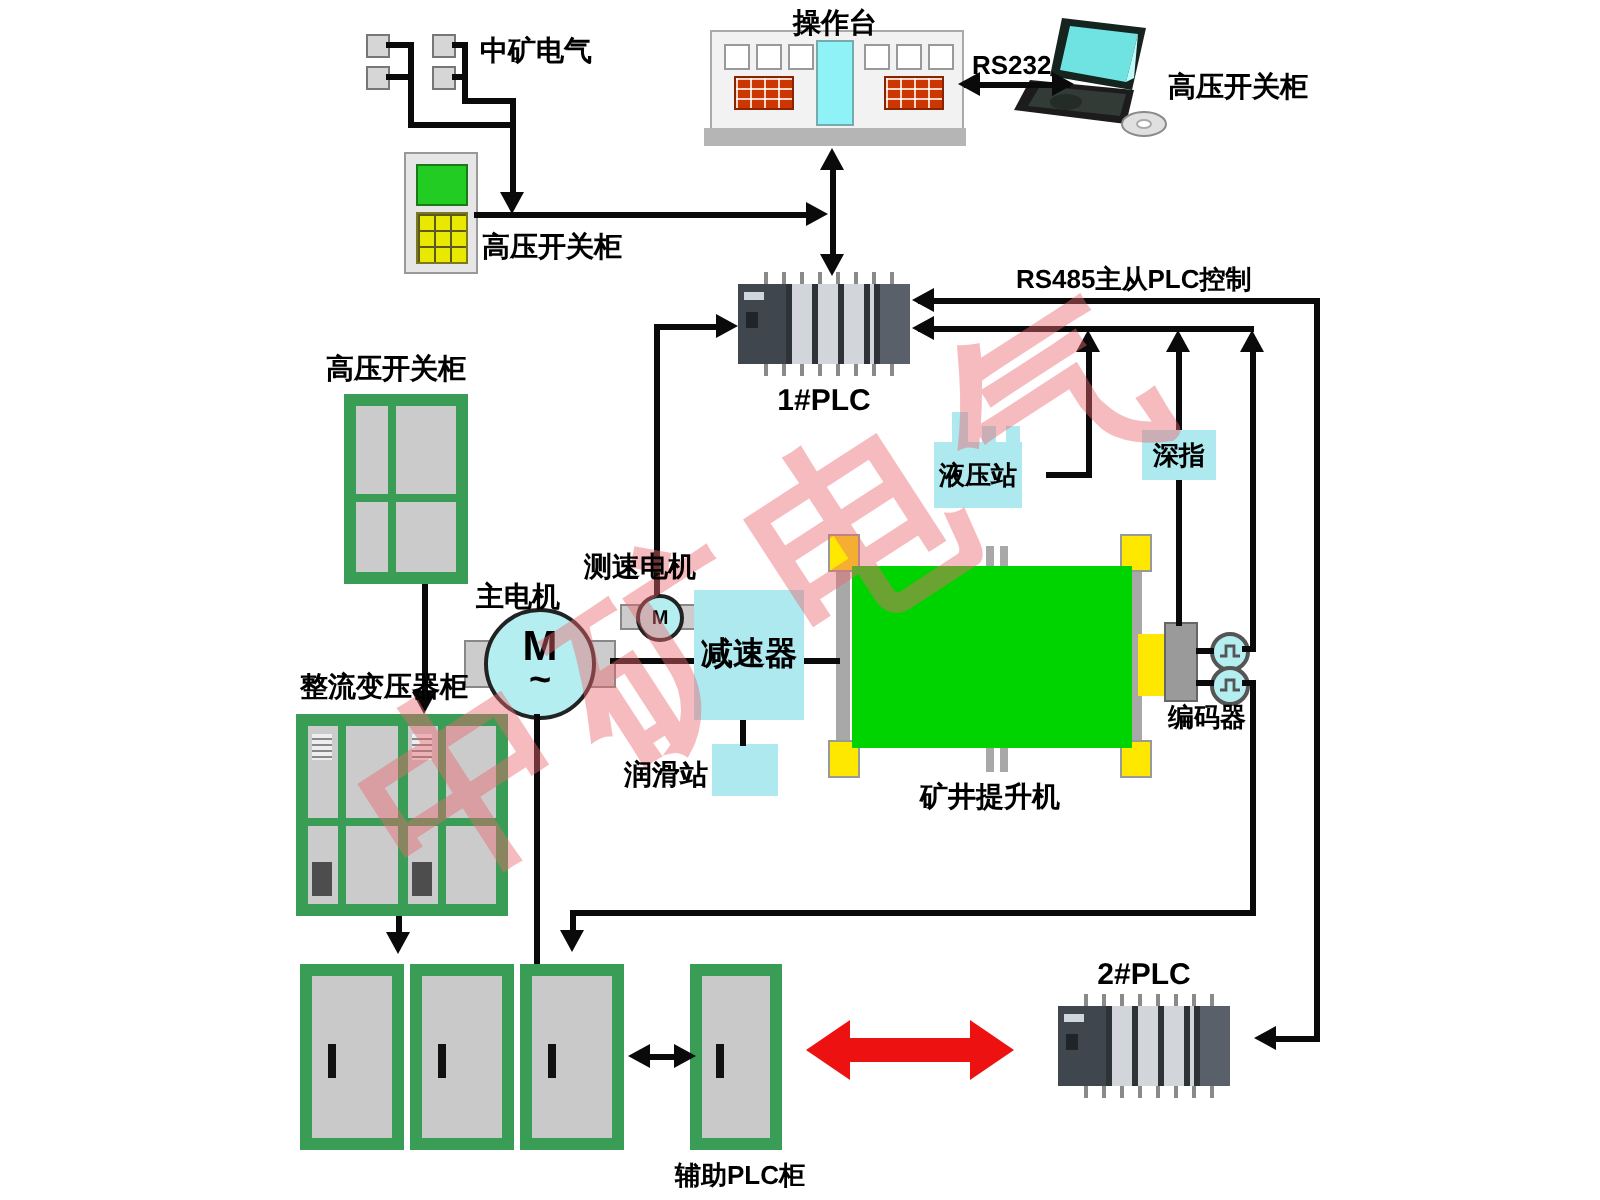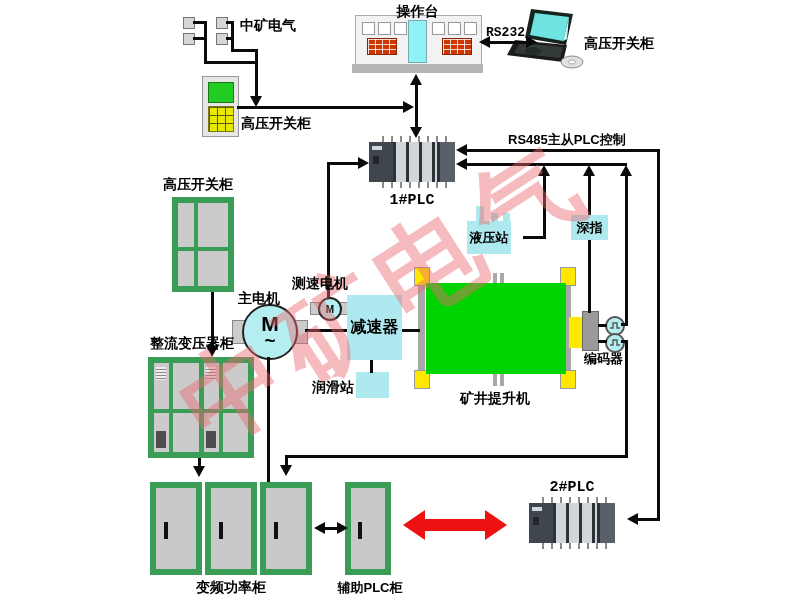--- a/index.html
+++ b/index.html
@@ -10,21 +10,21 @@
   .hl{position:absolute;height:3px;background:#0a0a0a;z-index:3;}
   .vl{position:absolute;width:3px;background:#0a0a0a;z-index:3;}
   
   .ah{position:absolute;width:0;height:0;z-index:3;}
   .ah-up{border-left:6px solid transparent;border-right:6px solid transparent;border-bottom:11px solid #0a0a0a;}
   .ah-down{border-left:6px solid transparent;border-right:6px solid transparent;border-top:11px solid #0a0a0a;}
   .ah-left{border-top:6px solid transparent;border-bottom:6px solid transparent;border-right:11px solid #0a0a0a;}
   .ah-right{border-top:6px solid transparent;border-bottom:6px solid transparent;border-left:11px solid #0a0a0a;}
   
   .lbl{position:absolute;font-weight:bold;font-size:14px;white-space:nowrap;z-index:6;}
-  .mono{font-family:Liberation Mono, monospace;}
+  .mono{font-family:Liberation Sans, sans-serif;}
   
   .cyan{background:#aee9ef;}
   .cyanbox{position:absolute;background:#aee9ef;z-index:2;display:flex;align-items:center;justify-content:center;font-weight:bold;font-size:13px;}
   
   .cab{position:absolute;background:#3a9d55;z-index:2;}
   .cab-inner{position:absolute;inset:6px;display:grid;gap:4px;}
   .panel{background:#cbcbcb;}
   .door{position:absolute;inset:6px;background:#c9c9c9;}
   .handle{position:absolute;width:4px;height:17px;background:#111;}
   
@@ -255,21 +255,20 @@
     <div class="handle" style="left:14px;top:40px;"></div>
   </div>
   <div class="cab" style="left:205px;top:482px;width:52px;height:93px;">
     <div class="door"></div>
     <div class="handle" style="left:14px;top:40px;"></div>
   </div>
   <div class="cab" style="left:260px;top:482px;width:52px;height:93px;">
     <div class="door"></div>
     <div class="handle" style="left:14px;top:40px;"></div>
   </div>
-  <div class="lbl" style="left:150px;top:579px;width:162px;text-align:center;">变频功率柜</div>
 
   <div class="cab" style="left:345px;top:482px;width:46px;height:93px;">
     <div class="door"></div>
     <div class="handle" style="left:13px;top:40px;"></div>
   </div>
   <div class="lbl" style="left:330px;top:579px;width:80px;text-align:center;font-size:13px;">辅助PLC柜</div>
 
   <div class="hl" style="left:318px;top:527px;width:26px;"></div>
   <div class="ah ah-left" style="left:314px;top:522px;"></div>
   <div class="ah ah-right" style="left:337px;top:522px;"></div>

